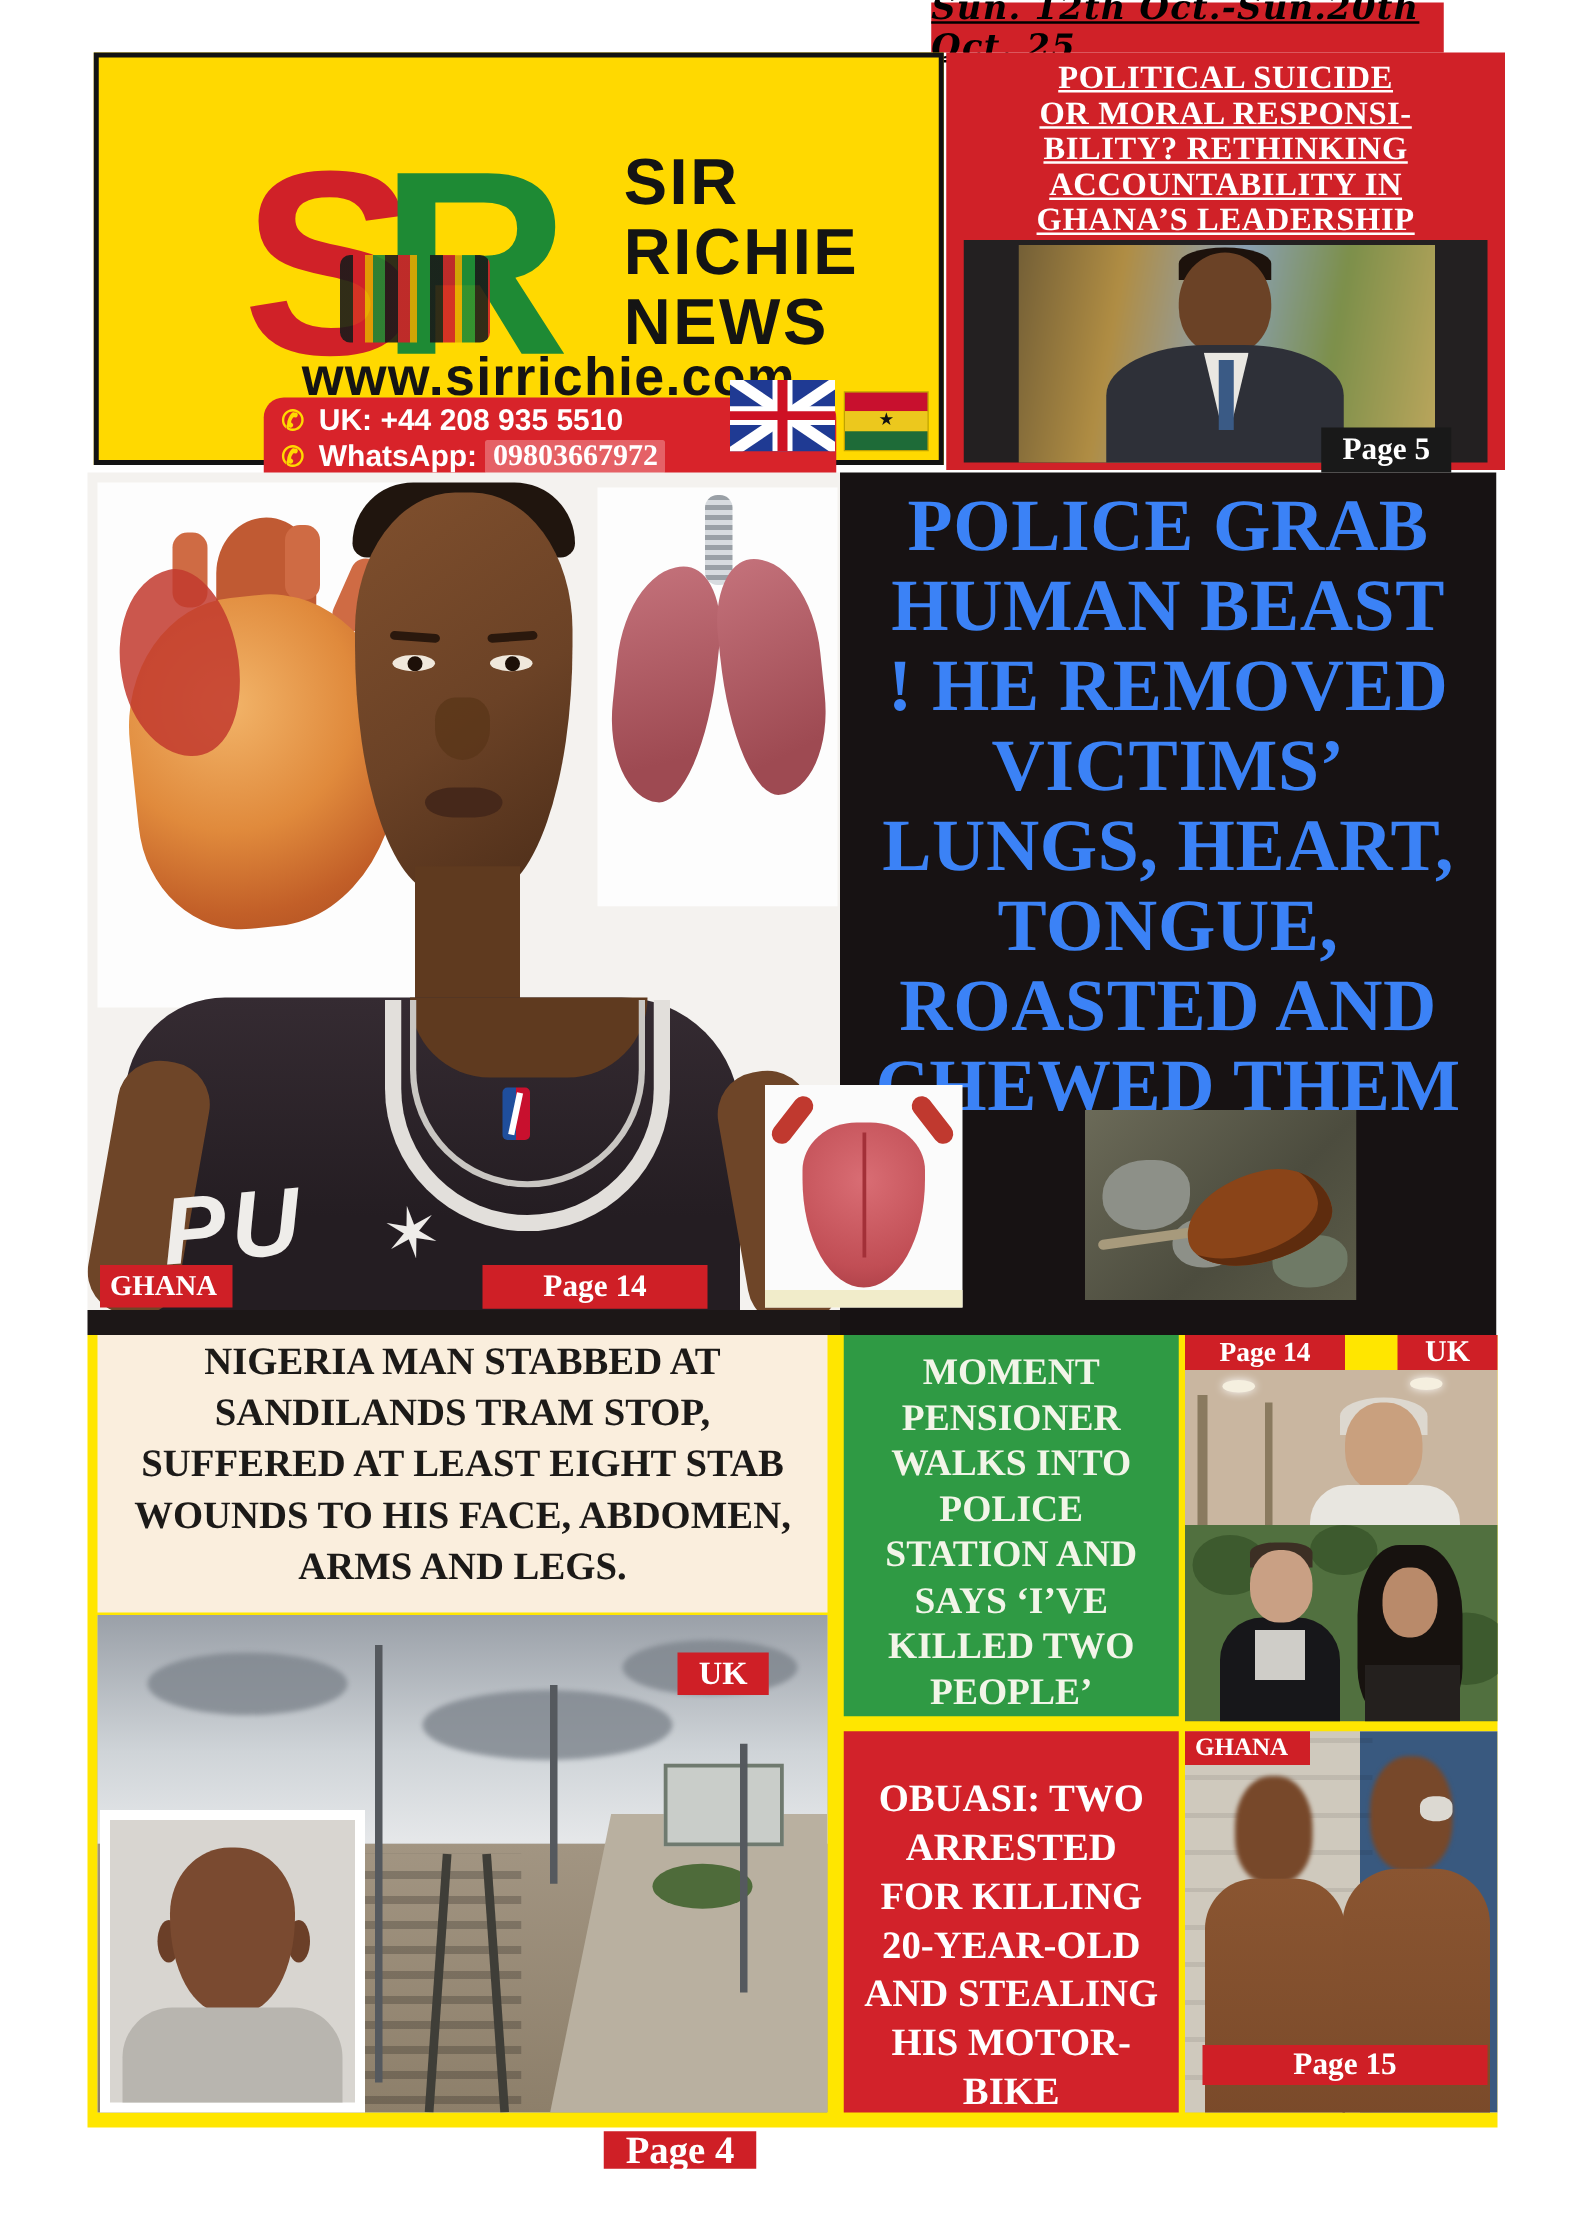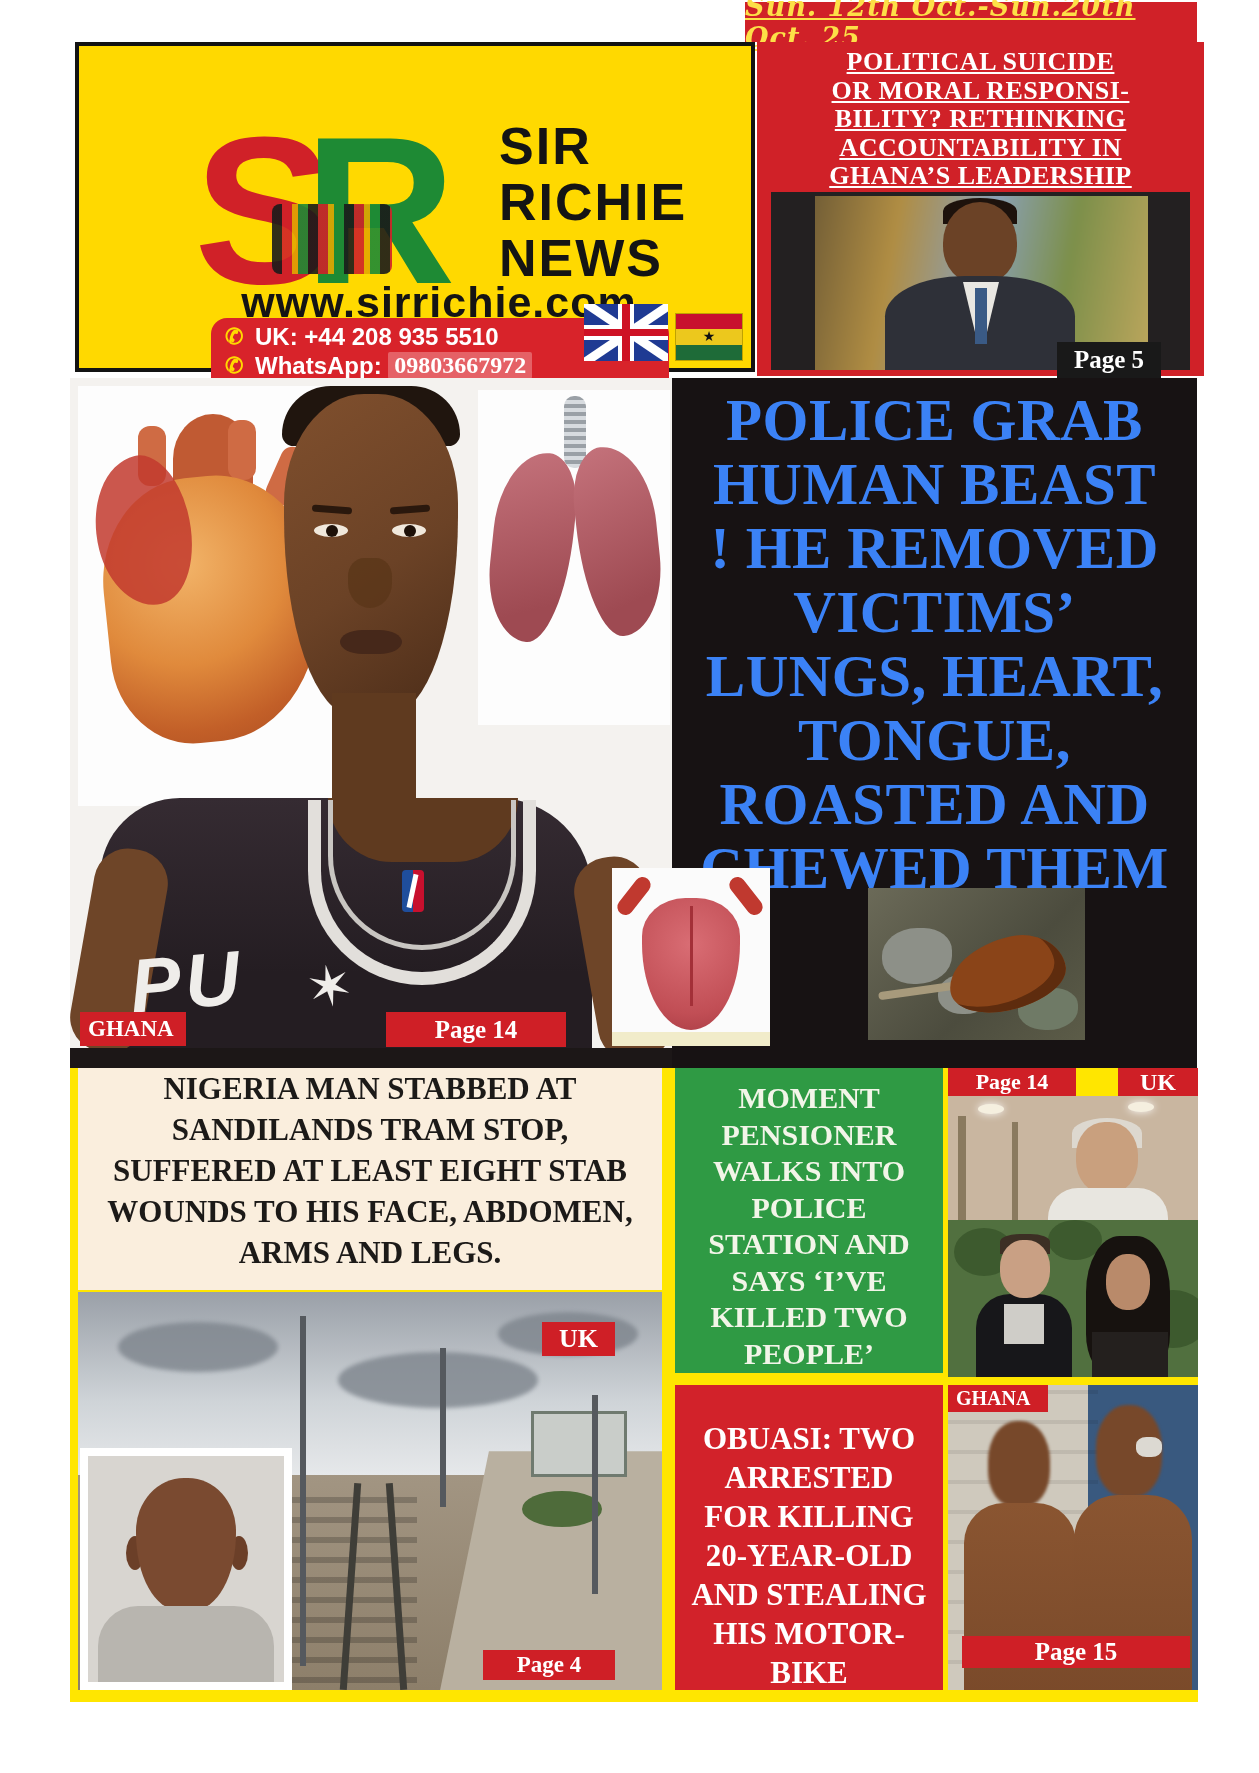--- a/index.html
+++ b/index.html
@@ -2,21 +2,21 @@
 <html><head>
 <meta charset="utf-8">
 <style>
   html,body{margin:0;padding:0;background:#ffffff;}
   .page{position:relative;width:1259px;height:1773px;background:#ffffff;overflow:hidden;
         font-family:"Liberation Serif", serif;}
   .abs{position:absolute;}
   .pre{white-space:pre-line;}
 
   
-  .date-banner{left:745px;top:2px;width:452px;height:40px;background:#d02128;color:#fde047;
+  .date-banner{left:745px;top:2px;width:410px;height:40px;background:#d02128;color:#000000;
     display:flex;align-items:center;justify-content:center;
     font-family:"DejaVu Serif", serif;font-style:italic;font-weight:700;font-size:27px;
     text-decoration:underline;letter-spacing:1px;}
   .logo-box{left:75px;top:42px;width:680px;height:330px;background:#ffd900;border:4px solid #131313;box-sizing:border-box;}
   .sr-logo{left:115px;top:70px;width:280px;height:230px;}
   .sr-s{position:absolute;left:0px;top:-10px;font-family:"Liberation Sans",sans-serif;font-weight:900;
     font-size:210px;line-height:210px;color:#d02128;}
   .sr-r{position:absolute;left:110px;top:-10px;font-family:"Liberation Sans",sans-serif;font-weight:900;
     font-size:210px;line-height:210px;color:#1e8a34;}
   .sr-kente{position:absolute;left:78px;top:88px;width:120px;height:70px;border-radius:8px;
@@ -154,21 +154,21 @@
   .pole{position:absolute;background:#55595e;width:6px;}
   .shrub{position:absolute;background:#4e6b3a;border-radius:50%;}
   .shelter{position:absolute;right:6%;top:30%;width:90px;height:60px;background:#c9cdc9;border:3px solid #6f7a6f;}
   .uk-tag1{left:542px;top:1322px;width:73px;height:34px;font-size:26px;font-family:"Liberation Serif",serif;}
   .mugshot{left:80px;top:1448px;width:212px;height:242px;background:#fff;box-sizing:border-box;padding:8px;}
   .mug-inner{position:relative;width:100%;height:100%;background:#d8d5d0;overflow:hidden;}
   .mug-head{position:absolute;left:48px;top:22px;width:100px;height:132px;background:#7a4a30;
     border-radius:48% 48% 42% 42%/40% 40% 58% 58%;}
   .mug-ear{position:absolute;width:18px;height:34px;background:#6b3f28;border-radius:50%;top:80px;}
   .mug-shirt{position:absolute;left:10px;top:150px;width:176px;height:80px;background:#b8b5af;border-radius:40px 40px 0 0;}
-  .page4-tag{left:483px;top:1650px;width:132px;height:30px;font-size:23px;}
+  .page4-tag{left:483px;top:1705px;width:122px;height:30px;font-size:31px;}
 
   .green-panel{left:675px;top:1068px;width:268px;height:305px;background:#2f9a44;color:#f2f5e8;
     text-align:center;font-weight:700;font-size:30px;line-height:36.5px;padding-top:12px;box-sizing:border-box;}
   .red-panel{left:675px;top:1385px;width:268px;height:305px;background:#d2222a;color:#fff;
     text-align:center;font-weight:700;font-size:31px;line-height:39px;padding-top:34px;box-sizing:border-box;}
 
   .page14b-tag{left:948px;top:1068px;width:128px;height:28px;font-size:22px;}
   .ukb-tag{left:1118px;top:1068px;width:80px;height:28px;font-size:24px;}
   .pensioner-photo{left:948px;top:1096px;width:250px;height:124px;overflow:hidden;background:#c9b6a0;}
   .door{position:absolute;background:#8a7a5f;}

